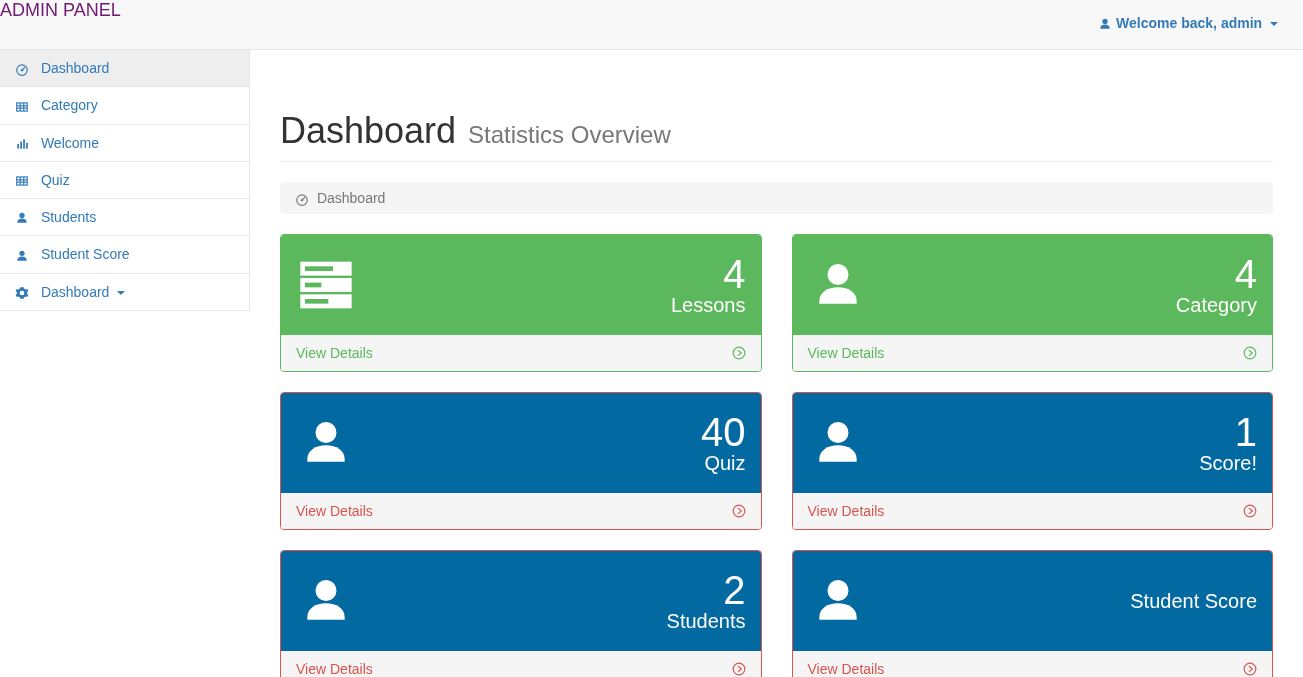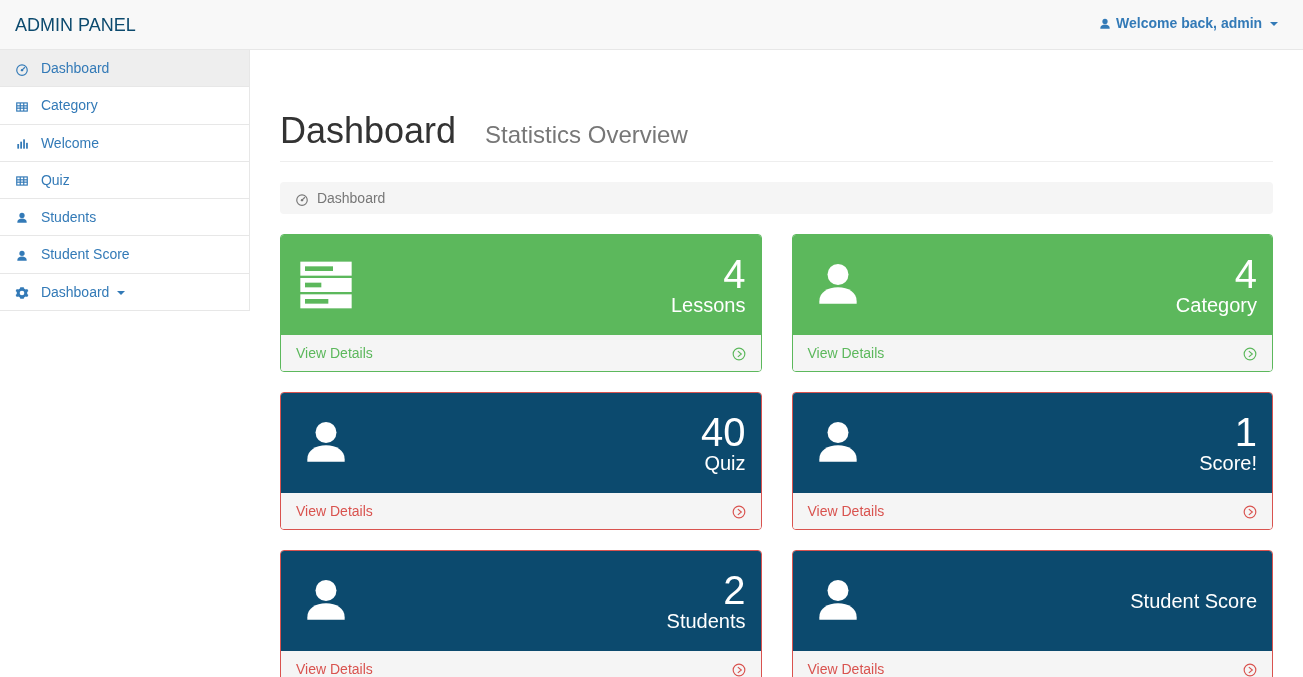--- a/index.html
+++ b/index.html
@@ -1,54 +1,54 @@
 <!DOCTYPE html>
 <html><head>
 <meta charset="utf-8">
 <style>
 * { margin:0; padding:0; box-sizing:border-box; }
 body { font-family:"Helvetica Neue",Helvetica,Arial,sans-serif; font-size:14px; color:#333; background:#fff; }
 
 
 .navbar { position:relative; min-height:50px; border-bottom:1px solid #e7e7e7; background:#f8f8f8; }
-.navbar-brand { float:left; padding:15px; font-size:18px; line-height:20px; color:#0c4a6e; }
+.navbar-brand { float:left; font-size:18px; line-height:20px; color:#701a75; }
 .navbar-right { float:right; padding-right:15px; }
 .navbar-right .user-link { display:inline-block; padding:15px 10px; color:#337ab7; text-decoration:none; cursor:pointer;font-weight:bold; }
 
 
 .sidebar { position:absolute; top:50px; left:0; width:250px; border-right:1px solid #e7e7e7; }
 .sidebar ul { list-style:none; }
 .sidebar li a { display:block; padding:10px 15px; color:#337ab7; text-decoration:none; border-bottom:1px solid #e7e7e7; cursor:pointer; }
 .sidebar li.active a { background:#eee; color:#337ab7; }
 .sidebar .icon-slot { display:inline-block; width:16px; margin-right:6px; vertical-align:middle; }
 
 
 .page-wrapper { margin-left:250px; padding:20px 30px; }
 .page-header { margin:40px 0 20px; padding-bottom:9px; border-bottom:1px solid #eee; }
 .page-header h1 { font-size:36px; font-weight:500; color:#333; display:inline; }
-.page-header small { font-size:24px; font-weight:400; color:#777; margin-left:25px; }
+.page-header small { font-size:24px; font-weight:400; color:#777; margin-left:8px; }
 
 
 .breadcrumb { padding:8px 15px; margin-bottom:20px; background:#f5f5f5; border-radius:4px; color:#777; }
 .breadcrumb .icon-slot { margin-right:4px; }
 
 
 .row { display:flex; flex-wrap:wrap; margin:0 -15px; }
 .col-6 { width:50%; padding:0 15px; margin-bottom:20px; }
 .panel { border:1px solid transparent; border-radius:4px; overflow:hidden; }
 .panel-green { border-color:#5cb85c; }
 .panel-red { border-color:#d9534f; }
 .panel-heading { padding:15px; color:#fff; display:flex; align-items:center; justify-content:space-between; min-height:100px; }
 .panel-green .panel-heading { background:#5cb85c; }
-.panel-red  .panel-heading { background:#0c4a6e; }
+.panel-red  .panel-heading { background:#0369a1; }
 .panel-heading .big-icon { width:60px; height:56px; flex:0 0 60px; }
 .panel-heading .right { text-align:right; }
 .panel-heading .huge { font-size:40px; line-height:1; }
 .panel-heading .label { font-size:20px; }
-.panel-footer { background:#f5f5f5; padding:10px 15px; display:flex; justify-content:space-between; align-items:flex-end; cursor:pointer; }
+.panel-footer { background:#f5f5f5; padding:10px 15px; display:flex; justify-content:space-between; align-items:center; cursor:pointer; }
 .panel-green .panel-footer { color:#5cb85c; }
 .panel-red  .panel-footer { color:#d9534f; }
 .panel-footer .arrow { width:14px; height:14px; }
 
 
 .caret { display:inline-block; width:0; height:0; margin-left:4px; vertical-align:middle; border-top:4px solid; border-right:4px solid transparent; border-left:4px solid transparent; }
 
 svg { display:block; }
 </style>
 </head>

